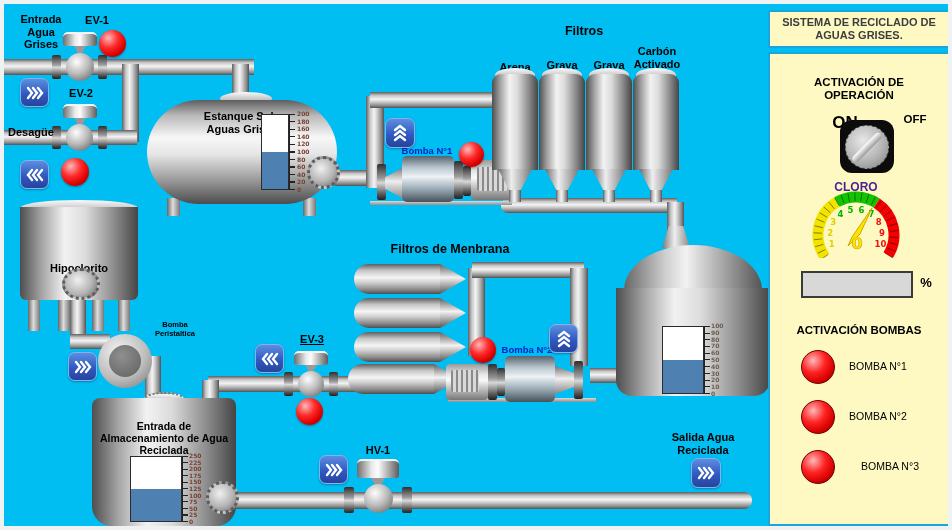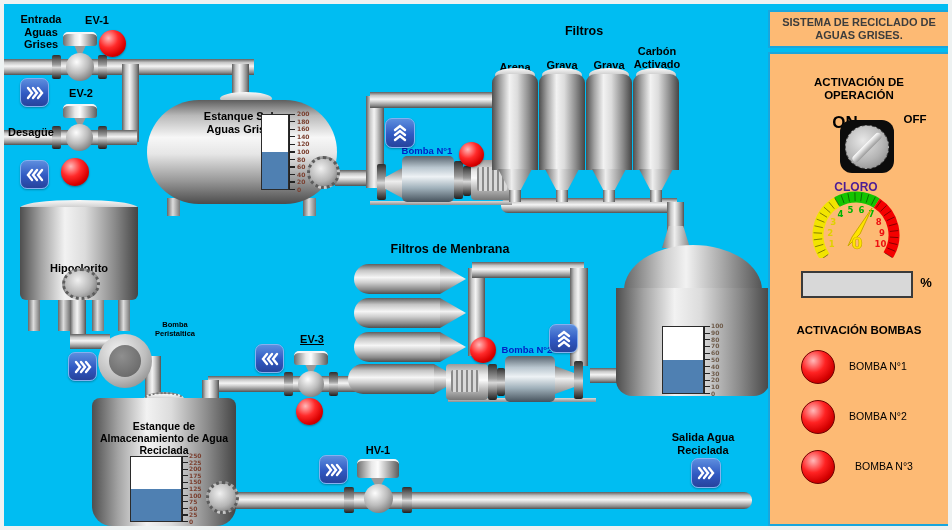--- a/index.html
+++ b/index.html
@@ -39,21 +39,21 @@
   .slots{background:repeating-linear-gradient(90deg,#8a8a8a 0 2px,#d9d9d9 2px 5px);border-radius:2px;}
   .cone-l{background:linear-gradient(180deg,#777,#eee 45%,#888);clip-path:polygon(0 32%,100% 0,100% 100%,0 68%);}
   .cone-r{background:linear-gradient(180deg,#777,#eee 45%,#888);clip-path:polygon(0 0,100% 26%,100% 74%,0 100%);}
   .base{background:linear-gradient(180deg,#d9d9d9,#8f8f8f);}
   
   .fcone{background:linear-gradient(90deg,#6a6a6a,#eee 40%,#777);clip-path:polygon(0 0,100% 0,62% 100%,38% 100%);}
   .mtip{background:linear-gradient(180deg,#5f5f5f,#f2f2f2 45%,#555);clip-path:polygon(0 0,100% 50%,0 100%);}
   .mem{background:linear-gradient(180deg,#5f5f5f 0%,#c6c6c6 22%,#f5f5f5 45%,#cfcfcf 62%,#8a8a8a 85%,#4f4f4f 100%);border-radius:16px 0 0 16px;}
   .dome{background:linear-gradient(90deg,#666,#cfcfcf 30%,#f2f2f2 45%,#ababab 70%,#555);border-radius:55% 55% 0 0/100% 100% 0 0;}
   
-  .panel{background:#fdba74;border:2px solid #19a6dd;}
+  .panel{background:#fef9c3;border:2px solid #19a6dd;}
   .redbtn{border-radius:50%;background:radial-gradient(circle at 35% 30%,#ffb9b9 0%,#ff2222 40%,#d40000 70%,#7e0000 100%);border:1px solid #6e0000;cursor:pointer;}
   #gnums text{font:bold 8.5px "DejaVu Sans",sans-serif;text-anchor:middle;}
   .pctbox{background:#d8d8d8;border:2px solid #3a3a3a;}
   .blue{color:#0023c4;}
 </style>
 </head>
 <body>
 
 <div id="stage">
 
@@ -96,21 +96,21 @@
       <div>100</div>
       <div>80</div>
       <div>60</div>
       <div>40</div>
       <div>20</div>
       <div>0</div>
     </div>
   <div class="abs boltring" style="left:303px;top:152px;width:33px;height:33px;"></div>
 
   <div class="abs lbl pre" style="left:6px;top:9px;width:62px;font-size:11px;">Entrada
-Aguas
+Agua
 Grises</div>
   <div class="abs lbl" style="left:74px;top:10px;width:38px;font-size:11px;">EV-1</div>
   <div class="abs vcap" style="left:59px;top:28px;width:34px;height:14px;"></div>
   <div class="abs vstem" style="left:68px;top:42px;width:16px;height:9px;"></div>
   <div class="abs flange" style="left:48px;top:51px;width:9px;height:24px;"></div>
   <div class="abs flange" style="left:94px;top:51px;width:9px;height:24px;"></div>
   <div class="abs vball" style="left:62px;top:49px;width:28px;height:28px;"></div>
   <div class="abs lamp" style="left:95px;top:26px;width:27px;height:27px;"></div>
   <div class="abs bbtn" style="left:16px;top:74px;width:29px;height:29px;">
     <svg width="18" height="18" viewBox="0 0 18 18" style="transform:rotate(90deg)">
@@ -271,21 +271,21 @@
         <g fill="none" stroke="#fff" stroke-width="2.4" stroke-linecap="round">
           <path d="M4 6 L9 2 L14 6"></path>
           <path d="M4 11 L9 7 L14 11"></path>
           <path d="M4 16 L9 12 L14 16"></path>
         </g>
       </svg>
   </div>
 
   <div class="abs captop" style="left:140px;top:388px;width:40px;height:14px;border:2px dotted #777;"></div>
   <div class="abs tankv" style="left:88px;top:394px;width:144px;height:128px;border-radius:8px 8px 20px 20px;"></div>
-  <div class="abs lbl pre" style="left:92px;top:416px;width:136px;font-size:10.5px;">Estanque de
+  <div class="abs lbl pre" style="left:92px;top:416px;width:136px;font-size:10.5px;">Entrada de
 Almacenamiento de Agua
 Reciclada</div>
   <div class="abs lvl" style="left:126px;top:452px;width:52px;height:66px;">
     <div class="lfill" style="height: 50%;"></div>
   </div>
   <div class="abs tstrip" style="left:178px;top:452px;width:6px;height:66px;background:repeating-linear-gradient(180deg,#222 0 1px,transparent 1px 6.5px);"></div>
   <div class="abs scol" style="left:185px;top:449px;width:20px;height:72px;">
       <div>250</div>
       <div>225</div>
       <div>200</div>
@@ -392,15 +392,15 @@
   </svg>
   <input class="abs pctbox" readonly="" style="left: 797px; top: 267px; width: 112px; height: 27px;">
   <div class="abs lbl" style="left:913px;top:272px;width:18px;font-size:13px;">%</div>
 
   <div class="abs lbl" style="left:774px;top:320px;width:162px;font-size:11.5px;">ACTIVACIÓN BOMBAS</div>
   <div class="abs redbtn" style="left:797px;top:346px;width:34px;height:34px;"></div>
   <div class="abs lbl" style="left:845px;top:356px;width:70px;font-size:10.5px;text-align:left;font-weight:normal;">BOMBA N°1</div>
   <div class="abs redbtn" style="left:797px;top:396px;width:34px;height:34px;"></div>
   <div class="abs lbl" style="left:845px;top:406px;width:70px;font-size:10.5px;text-align:left;font-weight:normal;">BOMBA N°2</div>
   <div class="abs redbtn" style="left:797px;top:446px;width:34px;height:34px;"></div>
-  <div class="abs lbl" style="left:845px;top:456px;width:70px;font-size:10.5px;text-align:center;font-weight:normal;">BOMBA N°3</div>
+  <div class="abs lbl" style="left:845px;top:456px;width:70px;font-size:10.5px;text-align:right;font-weight:normal;">BOMBA N°3</div>
 
 </div>
 
 </body></html>

